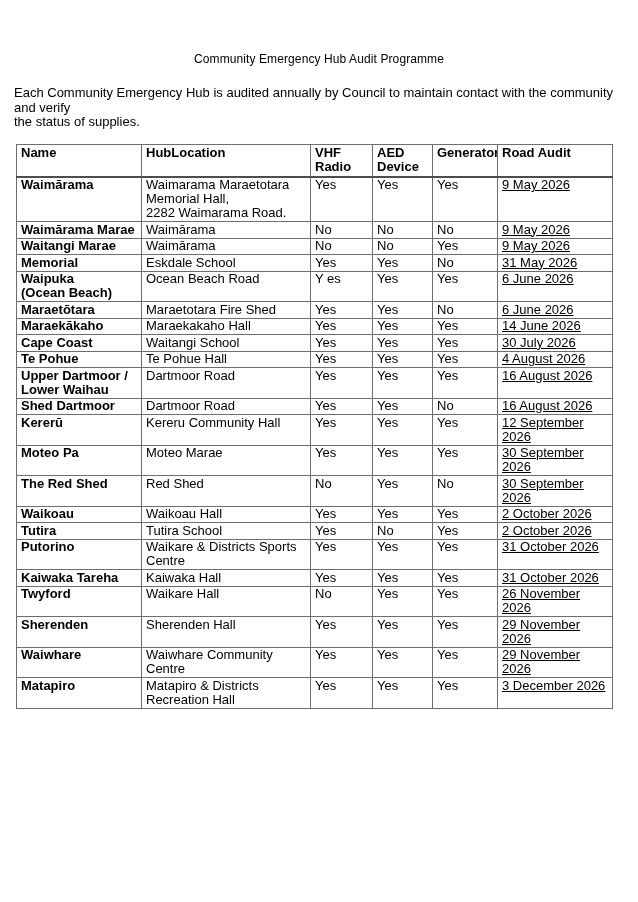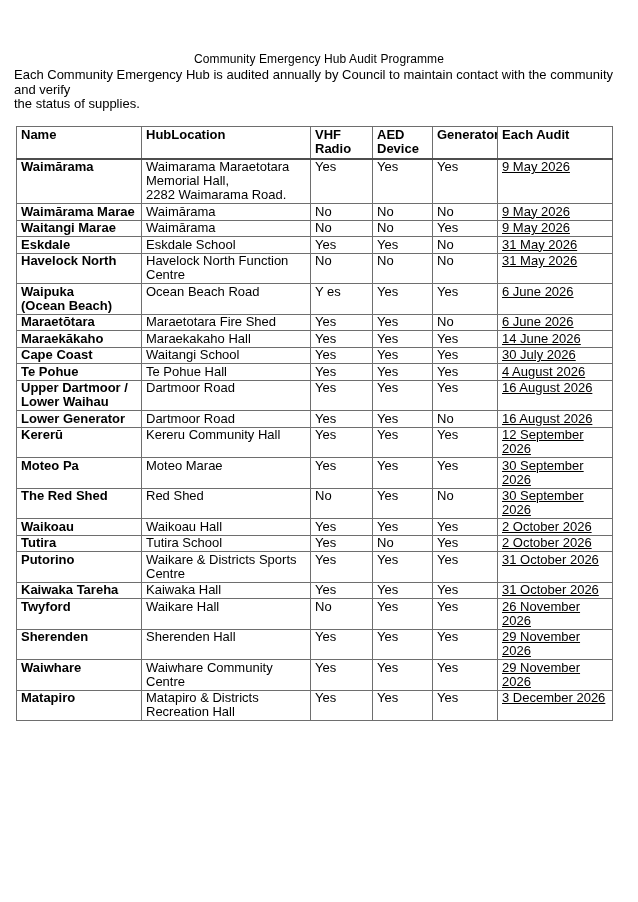--- a/index.html
+++ b/index.html
@@ -21,21 +21,21 @@
   .doc-title {
     margin: 0;
     padding-top: 51px;
     text-align: center;
     font-size: 12px;
     line-height: 17px;
     font-weight: normal;
     letter-spacing: 0.1px;
   }
   .intro {
-    margin: 0 24px 0 14px;
+    margin: 18px 24px 0 14px;
     font-size: 13px;
     line-height: 14.5px;
     white-space: pre-line;
   }
   table.audit-table {
     margin: 14px 4px 0 16px;
     width: 596px;
     table-layout: fixed;
     border-collapse: collapse;
   }
@@ -80,21 +80,21 @@
     </colgroup>
     <thead>
       <tr>
         <th>Name</th>
         <th>HubLocation</th>
         <th>VHF
 Radio</th>
         <th>AED
 Device</th>
         <th>Generator</th>
-        <th>Each Audit</th>
+        <th>Road Audit</th>
       </tr>
     </thead>
     <tbody>
         <tr>
     <td class="cell-name">Waimārama</td>
     <td class="cell-location">Waimarama Maraetotara
 Memorial Hall,
 2282 Waimarama Road.</td>
     <td class="cell-yn">Yes</td>
     <td class="cell-yn">Yes</td>
@@ -111,33 +111,24 @@
   </tr>
         <tr>
     <td class="cell-name">Waitangi Marae</td>
     <td class="cell-location">Waimārama</td>
     <td class="cell-yn">No</td>
     <td class="cell-yn">No</td>
     <td class="cell-yn">Yes</td>
     <td class="cell-date">9 May 2026</td>
   </tr>
         <tr>
-    <td class="cell-name">Eskdale</td>
+    <td class="cell-name">Memorial</td>
     <td class="cell-location">Eskdale School</td>
     <td class="cell-yn">Yes</td>
     <td class="cell-yn">Yes</td>
-    <td class="cell-yn">No</td>
-    <td class="cell-date">31 May 2026</td>
-  </tr>
-        <tr>
-    <td class="cell-name">Havelock North</td>
-    <td class="cell-location">Havelock North Function
-Centre</td>
-    <td class="cell-yn">No</td>
-    <td class="cell-yn">No</td>
     <td class="cell-yn">No</td>
     <td class="cell-date">31 May 2026</td>
   </tr>
         <tr>
     <td class="cell-name">Waipuka
 (Ocean Beach)</td>
     <td class="cell-location">Ocean Beach Road</td>
     <td class="cell-yn">Y es</td>
     <td class="cell-yn">Yes</td>
     <td class="cell-yn">Yes</td>
@@ -178,21 +169,21 @@
         <tr>
     <td class="cell-name">Upper Dartmoor /
 Lower Waihau</td>
     <td class="cell-location">Dartmoor Road</td>
     <td class="cell-yn">Yes</td>
     <td class="cell-yn">Yes</td>
     <td class="cell-yn">Yes</td>
     <td class="cell-date">16 August 2026</td>
   </tr>
         <tr>
-    <td class="cell-name">Lower Generator</td>
+    <td class="cell-name">Shed Dartmoor</td>
     <td class="cell-location">Dartmoor Road</td>
     <td class="cell-yn">Yes</td>
     <td class="cell-yn">Yes</td>
     <td class="cell-yn">No</td>
     <td class="cell-date">16 August 2026</td>
   </tr>
         <tr>
     <td class="cell-name">Kererū</td>
     <td class="cell-location">Kereru Community Hall</td>
     <td class="cell-yn">Yes</td>

